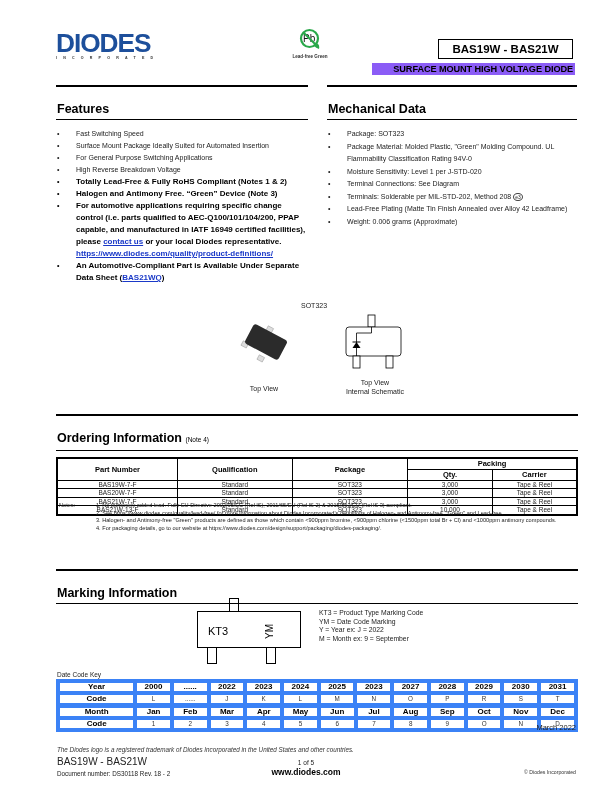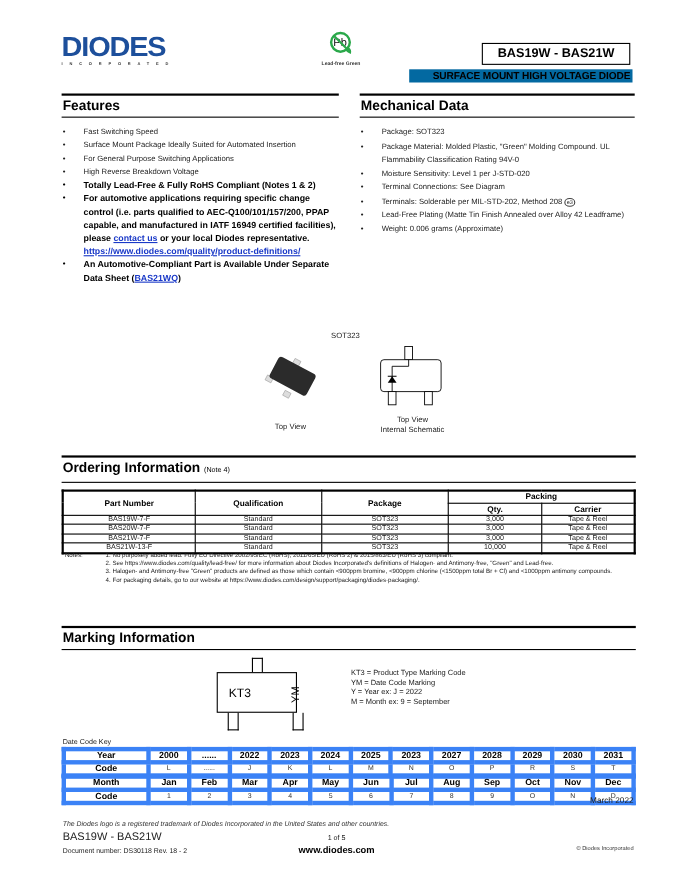--- a/index.html
+++ b/index.html
@@ -8,24 +8,24 @@
   .abs { position: absolute; }
 
   
   .logo { left: 56px; top: 32px; width: 108px; height: 30px; }
   .logo-word { font-family: "Liberation Sans", sans-serif; font-weight: bold; font-size: 25px; color: #1d4f9b; letter-spacing: -1px; line-height: 22px; font-style: normal; transform: scaleX(1.05); transform-origin: left; }
   .logo-sub { font-size: 3.6px; letter-spacing: 6.2px; color: #333; margin-top: 2px; font-weight: bold; }
   .pb { left: 287px; top: 28px; width: 46px; height: 32px; text-align: center; }
   .pb-icon { width: 22px; height: 22px; margin: 0 auto; }
   .pb-label { font-size: 4.6px; font-weight: bold; color: #333; margin-top: 0px; }
   .title-box { left: 438px; top: 39px; width: 135px; height: 20px; border: 1.2px solid #000; font-weight: bold; font-size: 11.5px; text-align: center; line-height: 18px; }
-  .subtitle { left: 372px; top: 63px; width: 203px; height: 12px; background: #0369a1; font-weight: bold; font-size: 9.2px; line-height: 12px; text-align: right; padding-right: 2px; white-space: nowrap; letter-spacing: -0.1px; }
-
-  
-  .sec-head { border-top: 2px solid #000; border-bottom: 1px solid #000; font-weight: bold; font-size: 12.5px; padding: 2px 0 3px 1px; line-height: 14px; }
+  .subtitle { left: 372px; top: 63px; width: 203px; height: 12px; background: #8b5cf6; font-weight: bold; font-size: 9.2px; line-height: 12px; text-align: right; padding-right: 2px; white-space: nowrap; letter-spacing: -0.1px; }
+
+  
+  .sec-head { border-top: 2px solid #000; border-bottom: 1px solid #000; font-weight: bold; font-size: 12.5px; padding: 15px 0 3px 1px; line-height: 14px; }
   .sec-head .note { font-weight: normal; font-size: 6.5px; }
 
   ul.bul { list-style: none; }
   ul.bul li { position: relative; padding-left: 20px; font-size: 7px; line-height: 12px; color: #222; }
   ul.bul li::before { content: "\2022"; position: absolute; left: 1px; top: 0; font-size: 7px; }
   ul.bul li.b { font-weight: bold; font-size: 8px; line-height: 12px; color: #000; }
   .mech li { line-height: 12.5px !important; }
   a.lnk { color: #1a39c8; text-decoration: underline; text-align: right; }
 
   
@@ -82,22 +82,23 @@
 <div class="abs subtitle">SURFACE MOUNT HIGH VOLTAGE DIODE</div>
 
 <div class="abs" style="left:56px; top:85px; width:252px;">
   <div class="sec-head">Features</div>
   <ul class="bul" style="margin-top:8px;">
     <li>Fast Switching Speed</li>
     <li>Surface Mount Package Ideally Suited for Automated Insertion</li>
     <li>For General Purpose Switching Applications</li>
     <li>High Reverse Breakdown Voltage</li>
     <li class="b">Totally Lead-Free &amp; Fully RoHS Compliant (Notes 1 &amp; 2)</li>
+    <li class="b">Halogen and Antimony Free. “Green” Device (Note 3)</li>
     <li class="b">
-      <span>For automotive applications requiring specific change control (i.e. parts qualified to AEC-Q100/101/157/200, PPAP capable, and manufactured in IATF 16949 certified facilities), please </span><a class="lnk">contact us</a><span> or your local Diodes representative.</span><br>
+      <span>For automotive applications requiring specific change control (i.e. parts qualified to AEC-Q100/101/104/200, PPAP capable, and manufactured in IATF 16949 certified facilities), please </span><a class="lnk">contact us</a><span> or your local Diodes representative.</span><br>
       <a class="lnk">https://www.diodes.com/quality/product-definitions/</a>
     </li>
     <li class="b">
       <span>An Automotive-Compliant Part is Available Under Separate Data Sheet (</span><a class="lnk">BAS21WQ</a><span>)</span>
     </li>
   </ul>
 </div>
 
 <div class="abs" style="left:327px; top:85px; width:250px;">
   <div class="sec-head">Mechanical Data</div>
@@ -198,21 +199,21 @@
     <div class="ni">4. For packaging details, go to our website at https://www.diodes.com/design/support/packaging/diodes-packaging/.</div>
   </div>
 </div>
 
 <div class="abs" style="left:56px; top:569px; width:522px;">
   <div class="sec-head">Marking Information</div>
 </div>
 
 <div class="abs" style="left:197px; top:598px; width:96px; height:70px;">
   <div class="abs" style="left:32px; top:0; width:10px; height:13px; border:0.8px solid #000; border-bottom:none;"></div>
-  <div class="abs" style="left:0; top:13px; width:73px; height:37px; border:0.8px solid #000;">
+  <div class="abs" style="left:0; top:13px; width:104px; height:37px; border:0.8px solid #000;">
     <div class="abs" style="left:10px; top:13px; font-size:11px;">KT3</div>
     <div class="abs" style="left:64px; top:14px; font-size:10px; transform:rotate(-90deg); transform-origin:center;">YM</div>
   </div>
   <div class="abs" style="left:10px; top:50px; width:10px; height:16px; border:0.8px solid #000; border-top:none;"></div>
   <div class="abs" style="left:69px; top:50px; width:10px; height:16px; border:0.8px solid #000; border-top:none;"></div>
 </div>
 
 <div class="abs mk-legend" style="left:319px; top:609px;">
   <div>KT3 = Product Type Marking Code</div>
   <div>YM = Date Code Marking</div>

